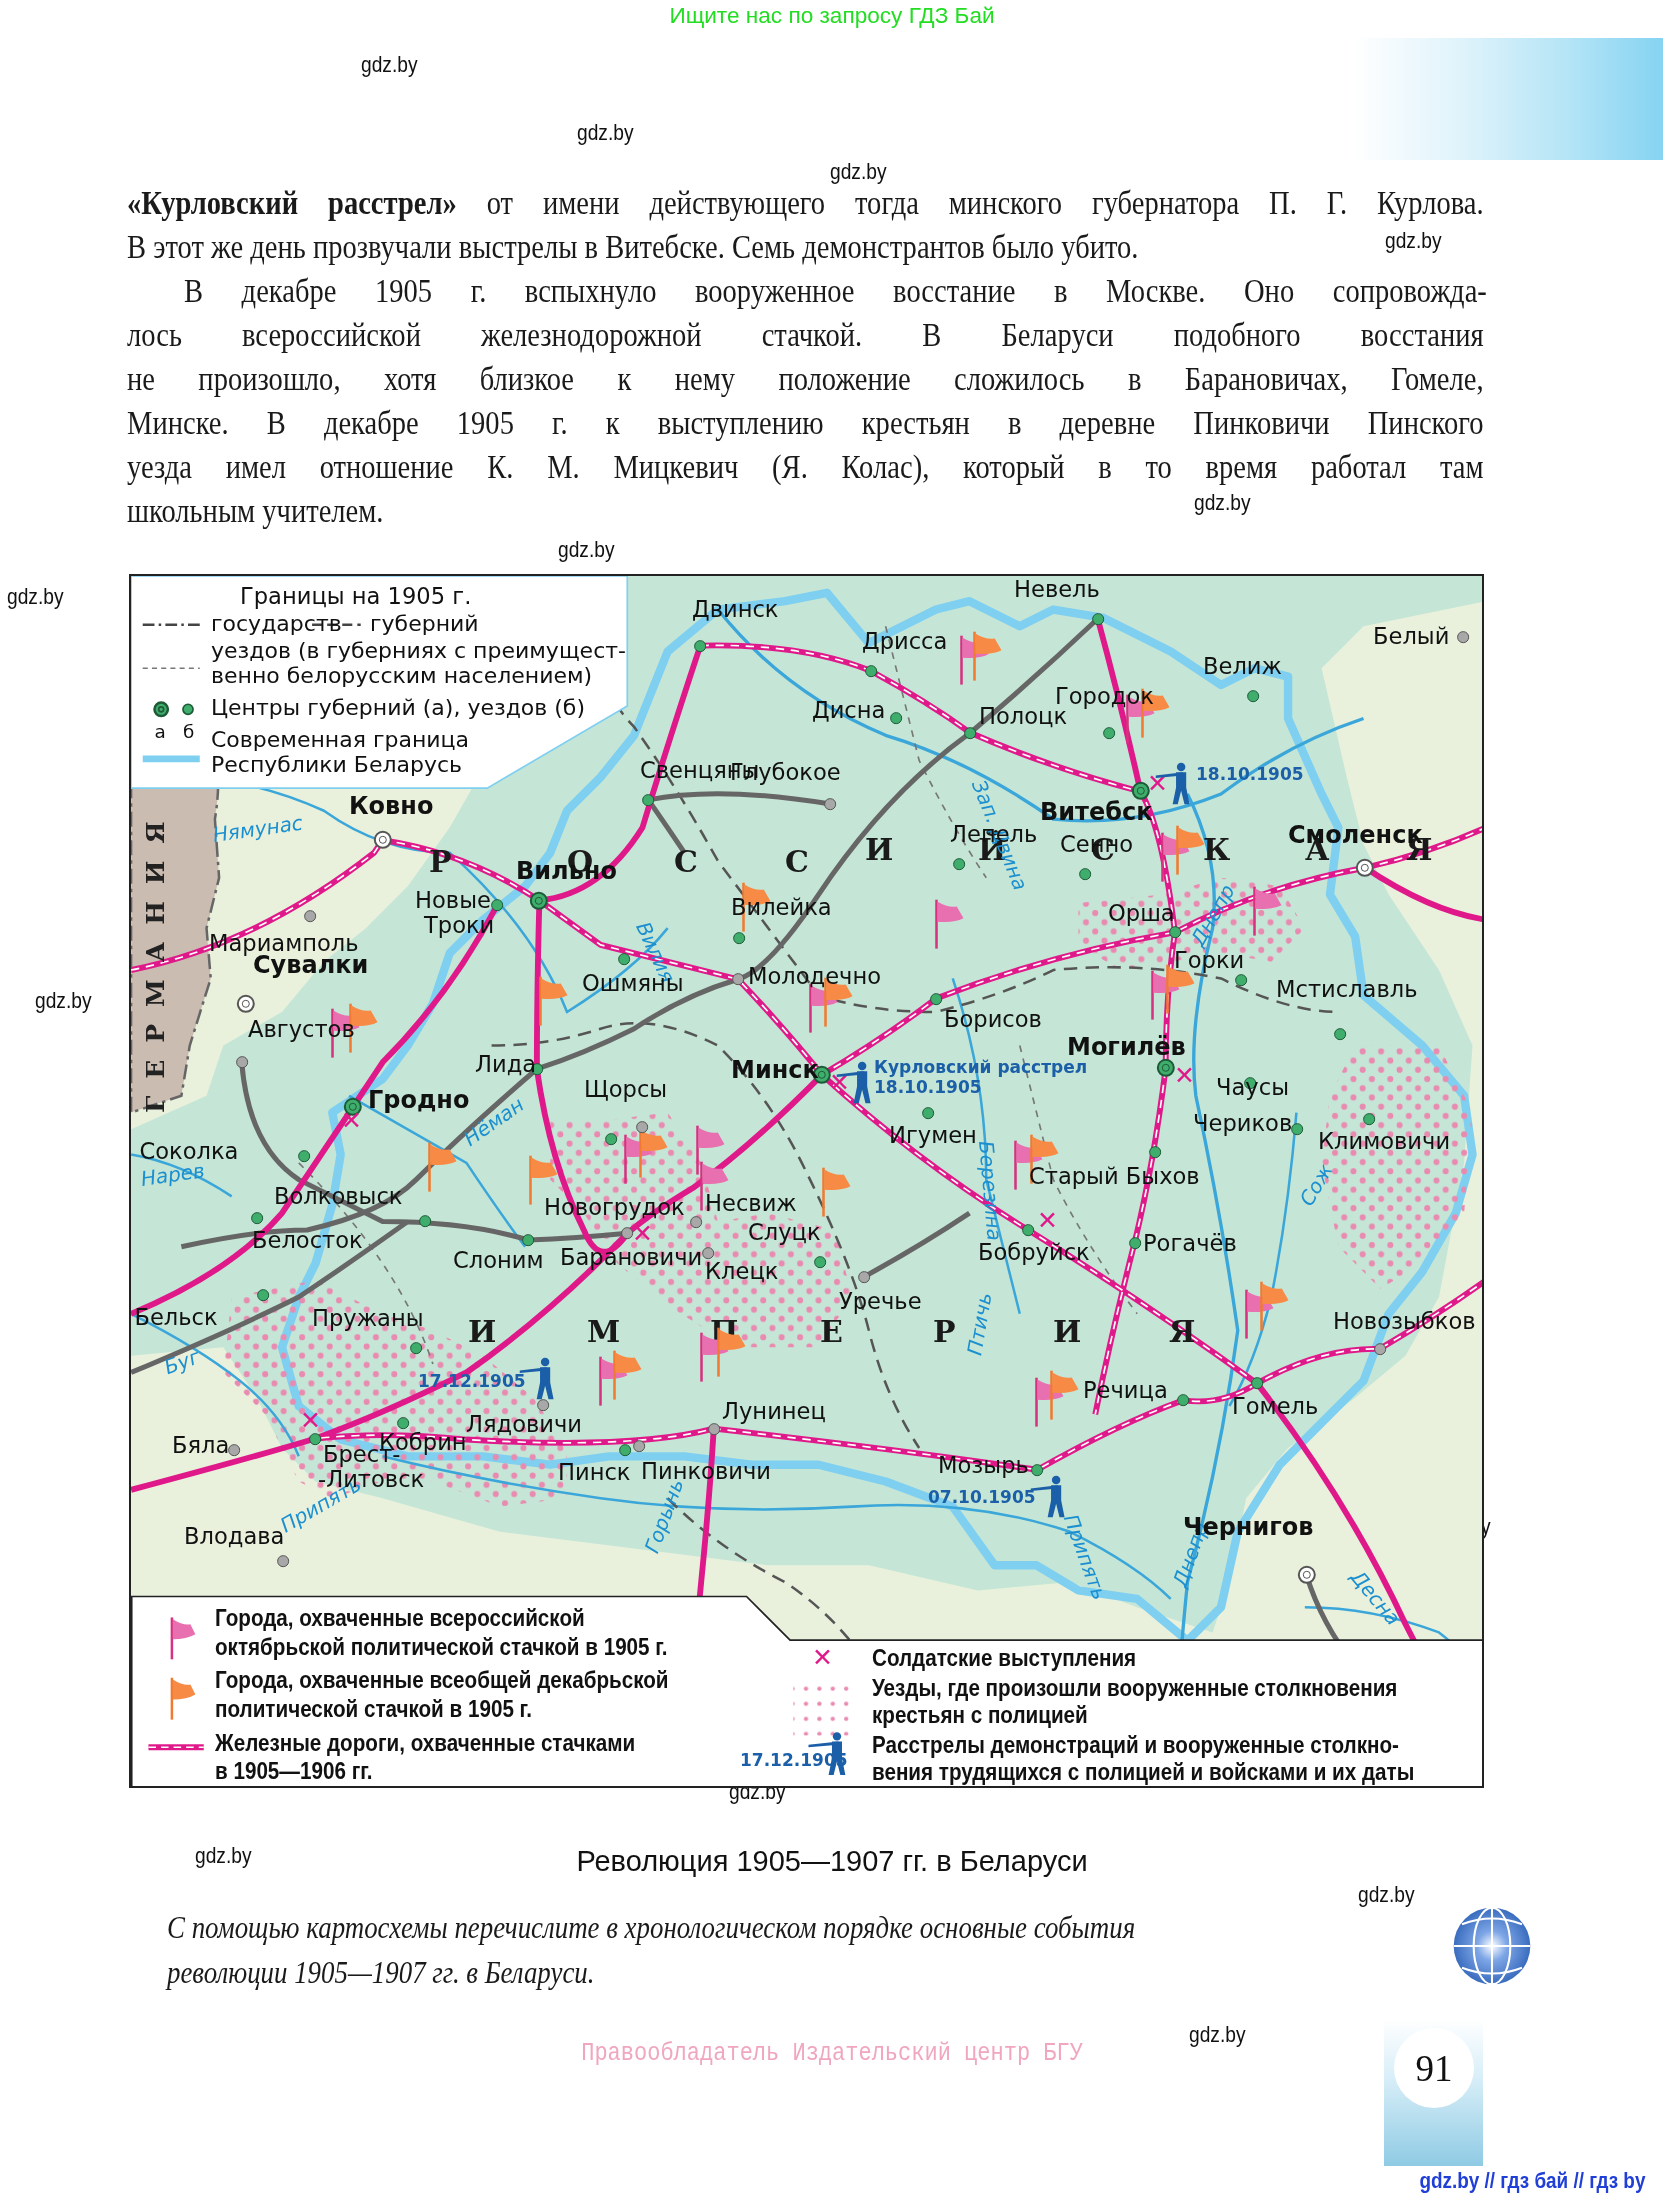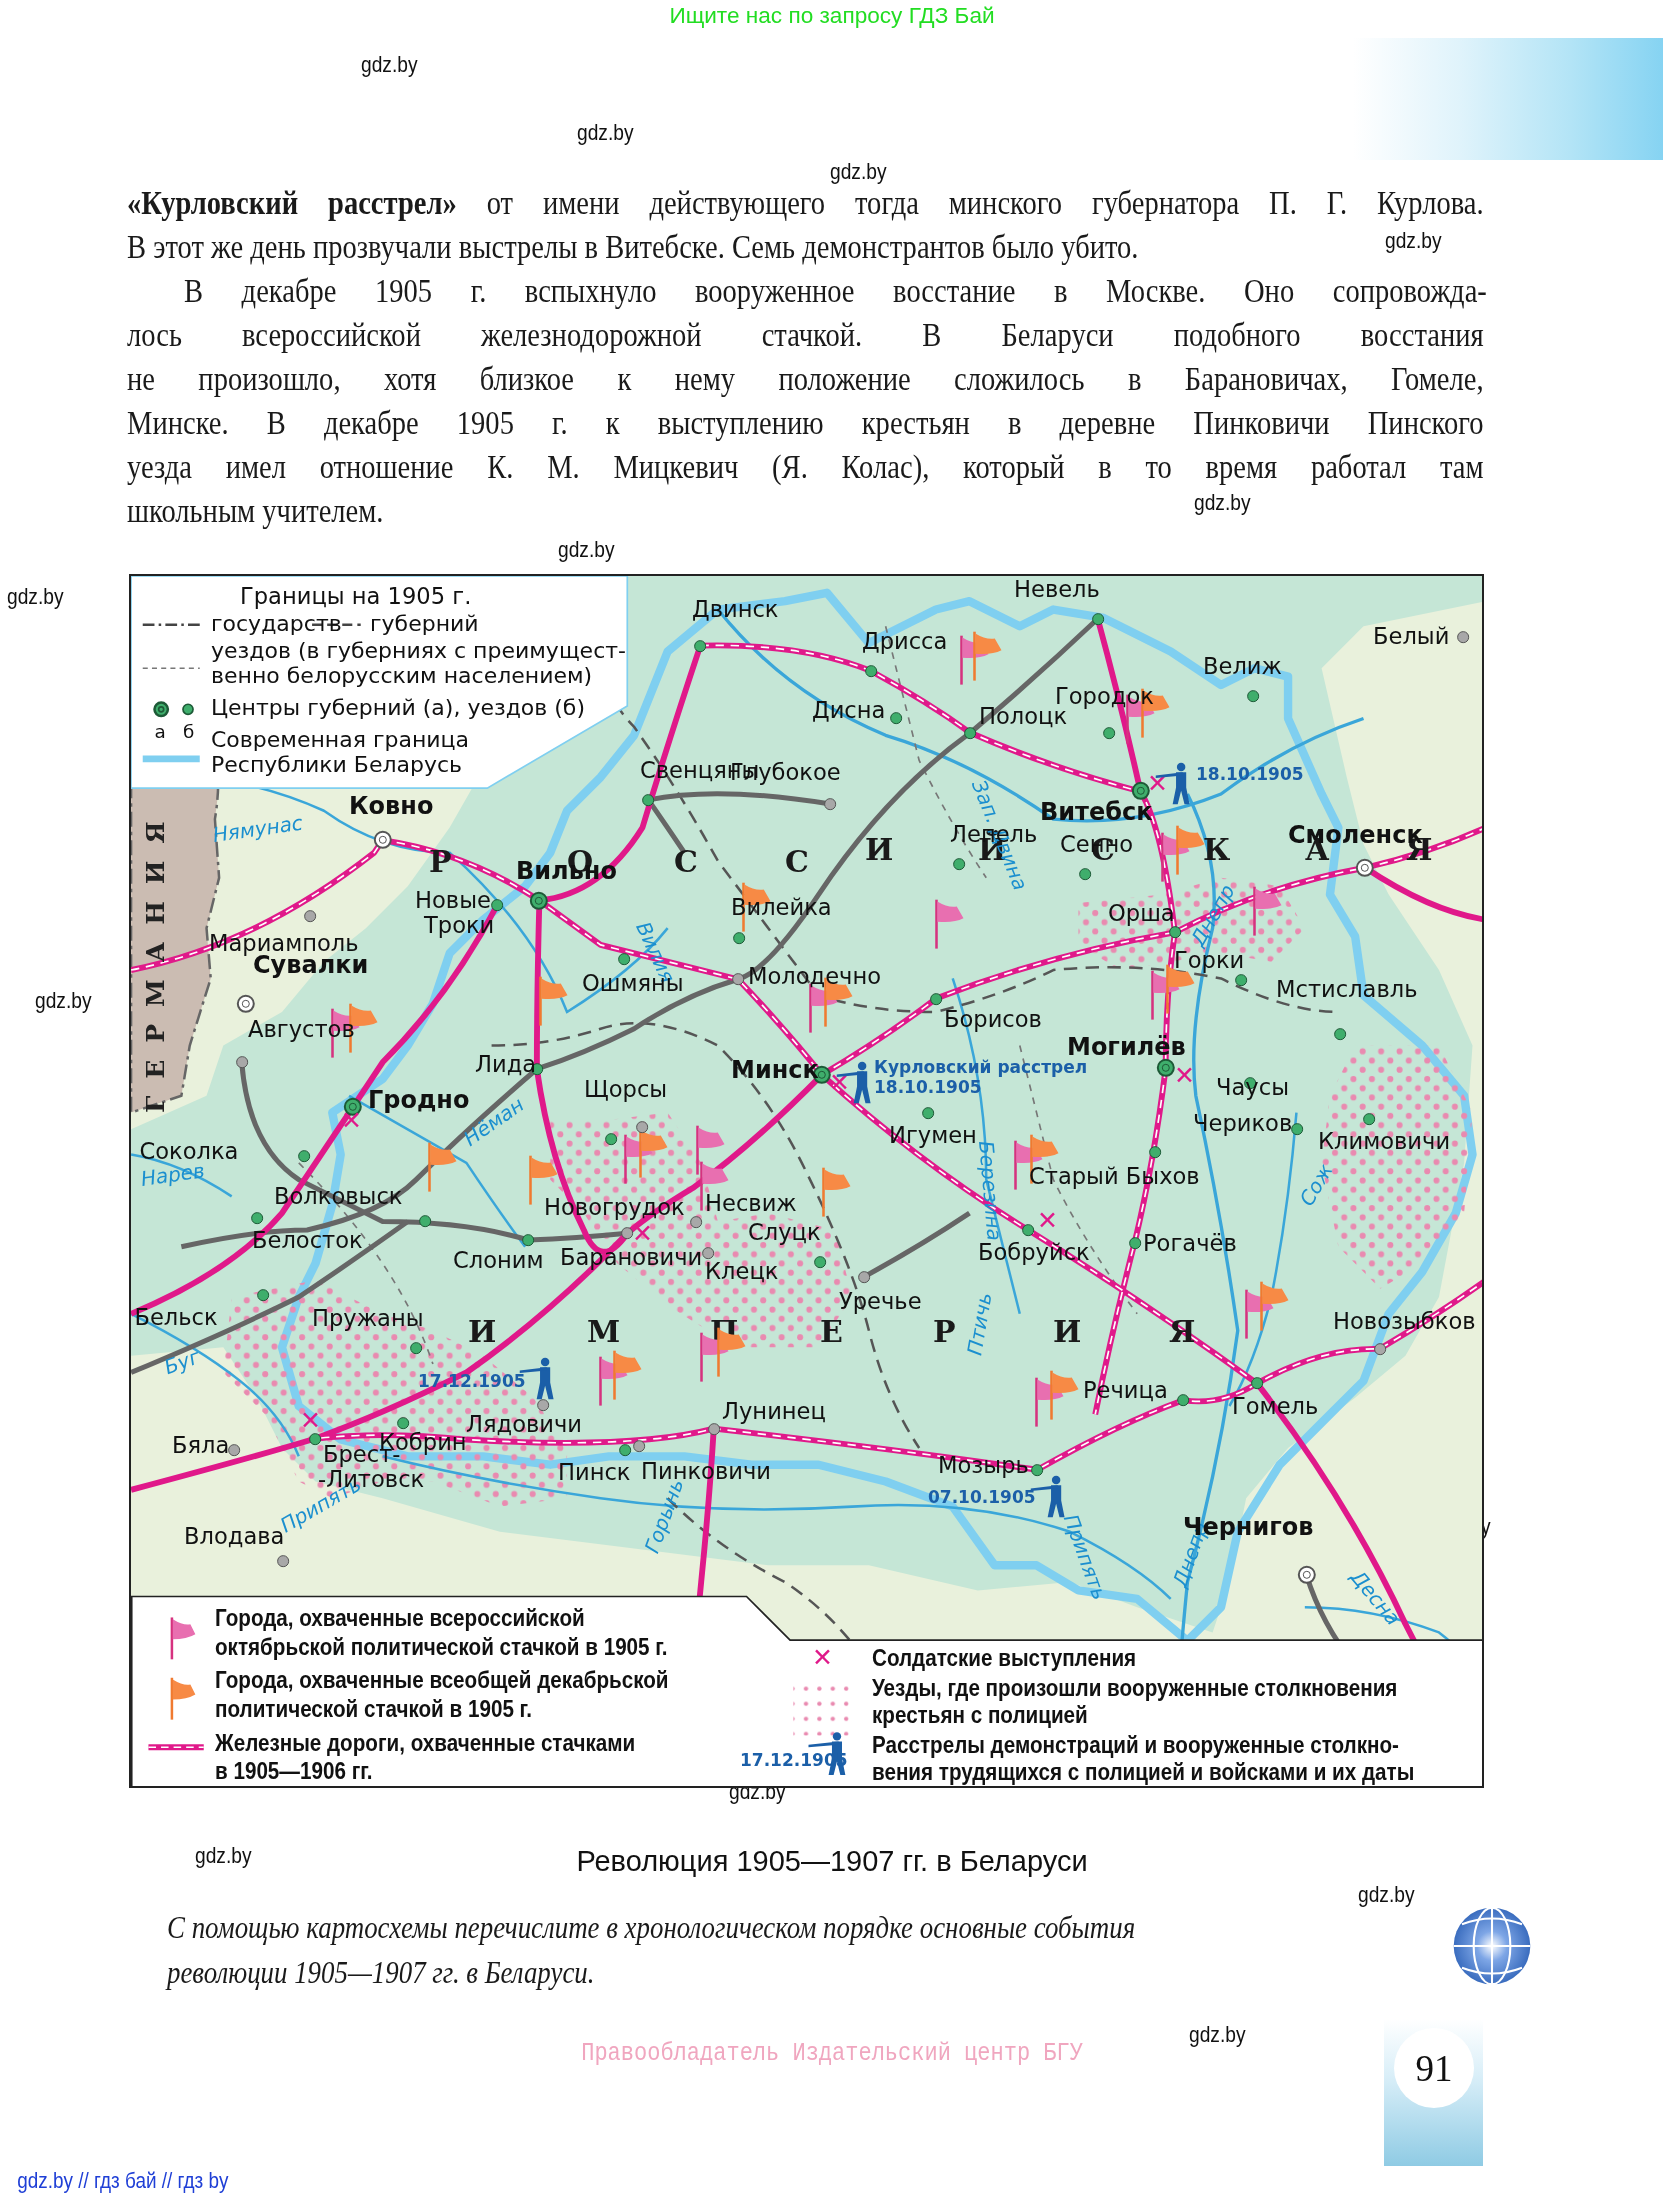--- a/index.html
+++ b/index.html
@@ -32,21 +32,21 @@
   .legend-top{position:absolute;left:0;top:0;}
   .lg-text{position:absolute;font-family:"DejaVu Sans",sans-serif;font-size:22px;line-height:25px;color:#111;white-space:nowrap;}
   .lg-head{font-size:22.6px;}
   .lg-bot-text{position:absolute;font-family:"Liberation Sans",sans-serif;font-weight:bold;font-size:24px;line-height:27px;color:#111;white-space:nowrap;transform:scaleX(0.86);transform-origin:left top;}
   .caption{position:absolute;left:0;width:1664px;top:1845px;text-align:center;font-family:"Liberation Sans",sans-serif;font-size:29px;color:#111;}
   .question{position:absolute;left:127px;width:1308px;font-size:32px;line-height:42px;font-style:italic;white-space:nowrap;margin-left:40px;}
   .globe{position:absolute;left:1452px;top:1906px;width:80px;height:80px;}
   .pagebox{position:absolute;left:1384px;top:2019px;width:99px;height:147px;background:linear-gradient(180deg,#ffffff 0%,#d8eef8 40%,#8fcbe4 100%);}
   .pagecircle{position:absolute;left:1394px;top:2028px;width:80px;height:80px;border-radius:50%;background:#fff;display:flex;align-items:center;justify-content:center;font-family:"Liberation Serif",serif;font-size:37px;color:#111;}
   .copyright{position:absolute;left:0;width:1664px;top:2039px;text-align:center;font-family:Liberation Mono, monospace;font-size:25px;color:#f0a6bf;padding-right:0;}
-  .footer{position:absolute;left:0;width:1664px;top:2168px;text-align:left;font-family:"Liberation Sans",sans-serif;font-size:22px;color:#1f3fd6;}
+  .footer{position:absolute;left:0;width:1664px;top:2168px;text-align:right;font-family:"Liberation Sans",sans-serif;font-size:22px;color:#1f3fd6;font-weight:bold;}
 </style>
 </head>
 <body>
 
 <div class="topnote">Ищите нас по запросу ГДЗ Бай</div>
 <div class="topgrad"></div>
 
 <div id="watermarks">
     <div class="wm" style="left: 361px; top: 52px;">gdz.by</div>
     <div class="wm" style="left: 577px; top: 120px;">gdz.by</div>

